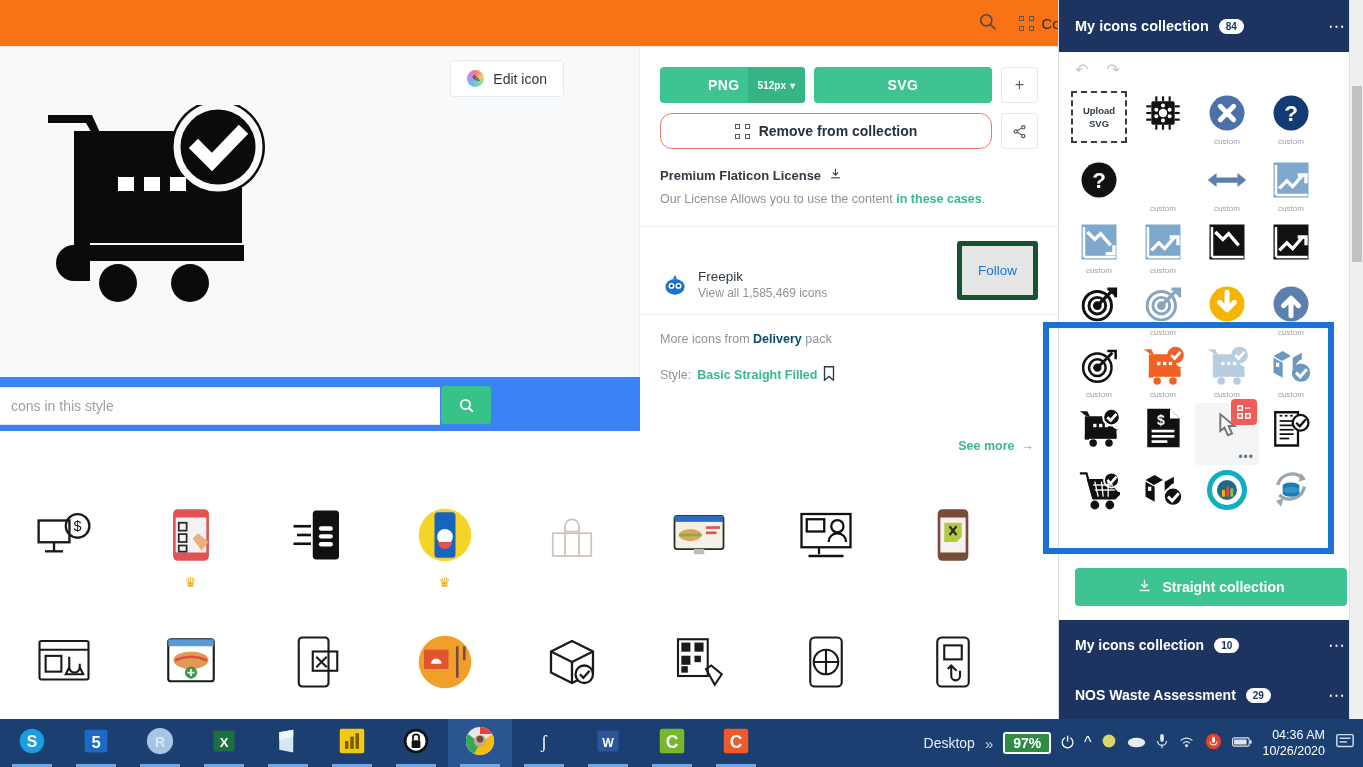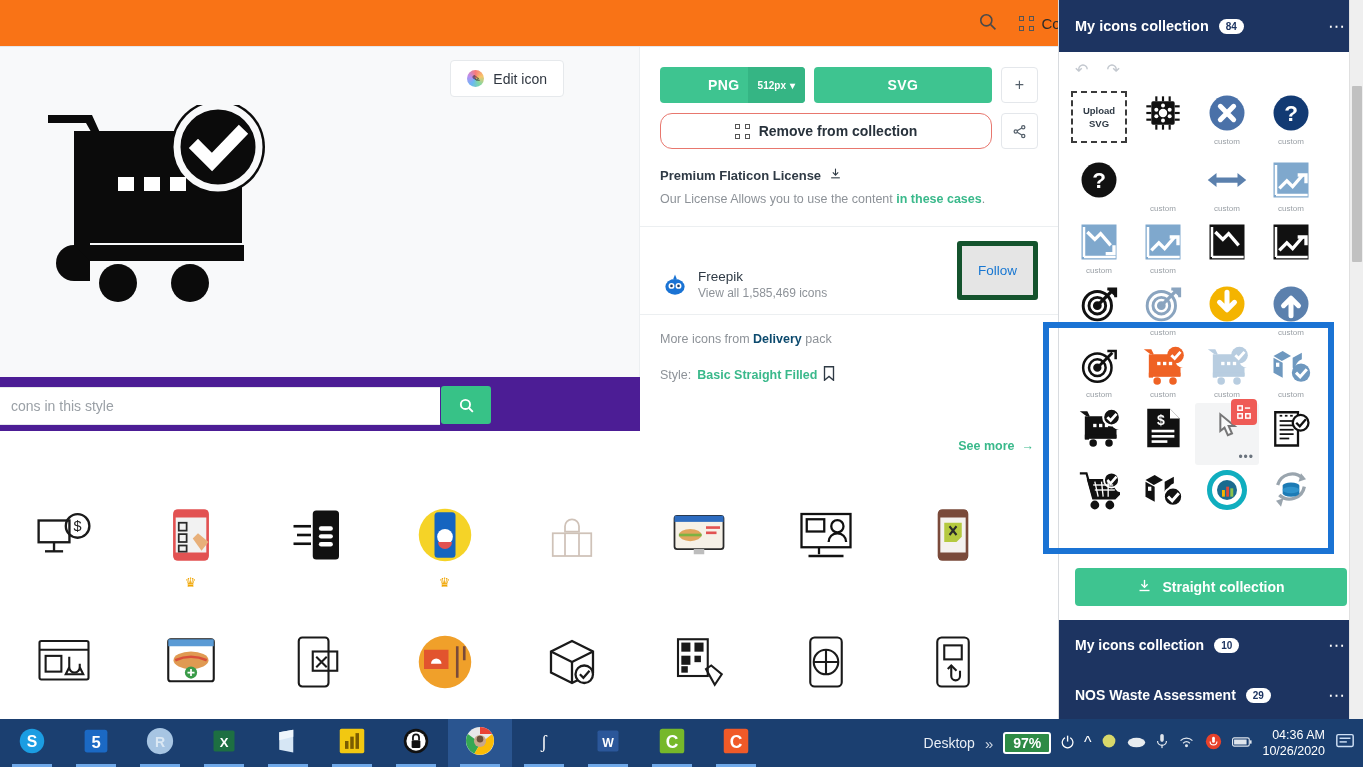--- a/index.html
+++ b/index.html
@@ -55,21 +55,21 @@
     width: 17px; height: 17px; border-radius: 50%;
     background: conic-gradient(#f97a7a,#f7c66a,#7fd8a4,#6ab7f5,#b98ef0,#f97a7a);
     display:flex;align-items:center;justify-content:center;
   }
   .pencil-badge span { color:#2b2b2b; font-size:10px; transform: rotate(-10deg); }
 
   .cart-art { position:absolute; left:40px; top:58px; }
 
   .searchbar-area {
     position: absolute; left: 0; top: 330px; width: 640px; height: 54px;
-    background: #4c1d95; display: flex; align-items: center;
+    background: #3b82f6; display: flex; align-items: center;
   }
   .search-field {
     position: absolute; left: -120px; top: 10px; width: 560px; height: 38px;
     background: #fff; border: 1px solid #e4e7eb; border-right:none;
     display: flex; align-items: center; padding-left: 130px;
     font-size: 14px; color: #9aa0a6;
   }
   .search-go {
     position:absolute; left:441px; top:9px; width:50px; height:38px;
     background:#37c287; border-radius:3px; display:flex;

